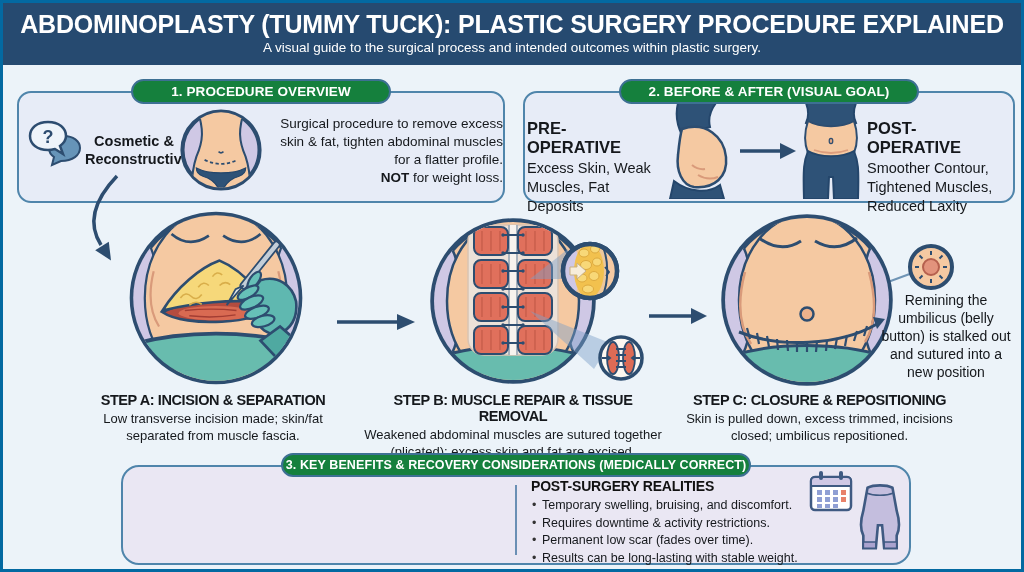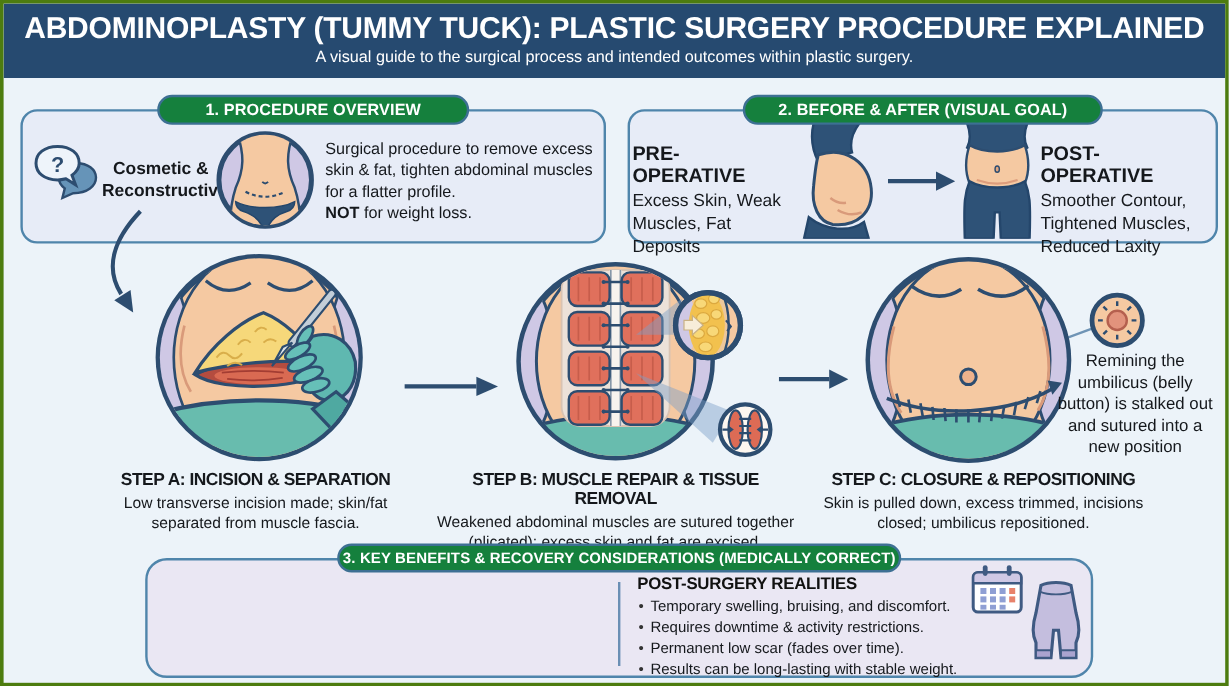--- a/index.html
+++ b/index.html
@@ -1,32 +1,32 @@
 <!DOCTYPE html>
 <html><head>
 <meta charset="utf-8">
 <style>
   html,body{margin:0;padding:0;background:#dde8f0;}
   body{font-family:"Liberation Sans", sans-serif;}
   #page{position:relative;width:1024px;height:572px;background:#ecf3f9;overflow:hidden;
-        box-sizing:border-box;border:3px solid #4d7c0f;}
+        box-sizing:border-box;border:3px solid #0369a1;}
   .abs{position:absolute;}
   
   #hdr{left:0;top:0;width:1018px;height:62px;background:#264a70;text-align:center;}
   #hdr h1{margin:7px 0 0;color:#fff;font-size:25px;font-weight:800;letter-spacing:-0.2px;}
   #hdr p{margin:1px 0 0;color:#ffffff;font-size:13.5px;font-weight:400;}
   
   .panel{background:#e7ecf7;border:2px solid #4f85ab;border-radius:14px;box-sizing:border-box;}
   .pill{background:#15803d;border:2px solid #3d7093;border-radius:999px;color:#fff;
         font-weight:bold;font-size:13.5px;display:flex;align-items:center;justify-content:center;
         letter-spacing:0.1px;text-align:center;box-sizing:border-box;z-index:5;}
   .lavpanel{background:#eae7f3;}
   
   .cat-label{font-weight:bold;font-size:14.5px;line-height:18px;color:#15181c;text-align:center;}
-  .ov-desc{font-size:13.5px;line-height:18px;color:#15181c;}
+  .ov-desc{font-size:13.5px;line-height:18px;color:#15181c;text-align:right;}
   .prepost{text-align:left;color:#15181c;}
   .prepost .t{font-weight:bold;font-size:16.5px;margin:0 0 2px;}
   .prepost .d{font-size:14.5px;line-height:19px;margin:0;}
   .step-caption{text-align:center;color:#15181c;}
   .step-caption h3{font-size:14.5px;margin:0 0 3px;letter-spacing:-0.4px;}
   .step-caption p{font-size:13px;margin:0;line-height:16.5px;}
   .note{font-size:14px;line-height:18px;color:#15181c;text-align:center;z-index:6;}
   .col-title{font-weight:bold;font-size:14px;margin:0 0 3px;color:#111;letter-spacing:-0.2px;}
   ul.bullets{list-style:none;margin:0;padding:0;font-size:12.5px;color:#15181c;}
   ul.bullets li{position:relative;padding-left:11px;line-height:17.5px;}

